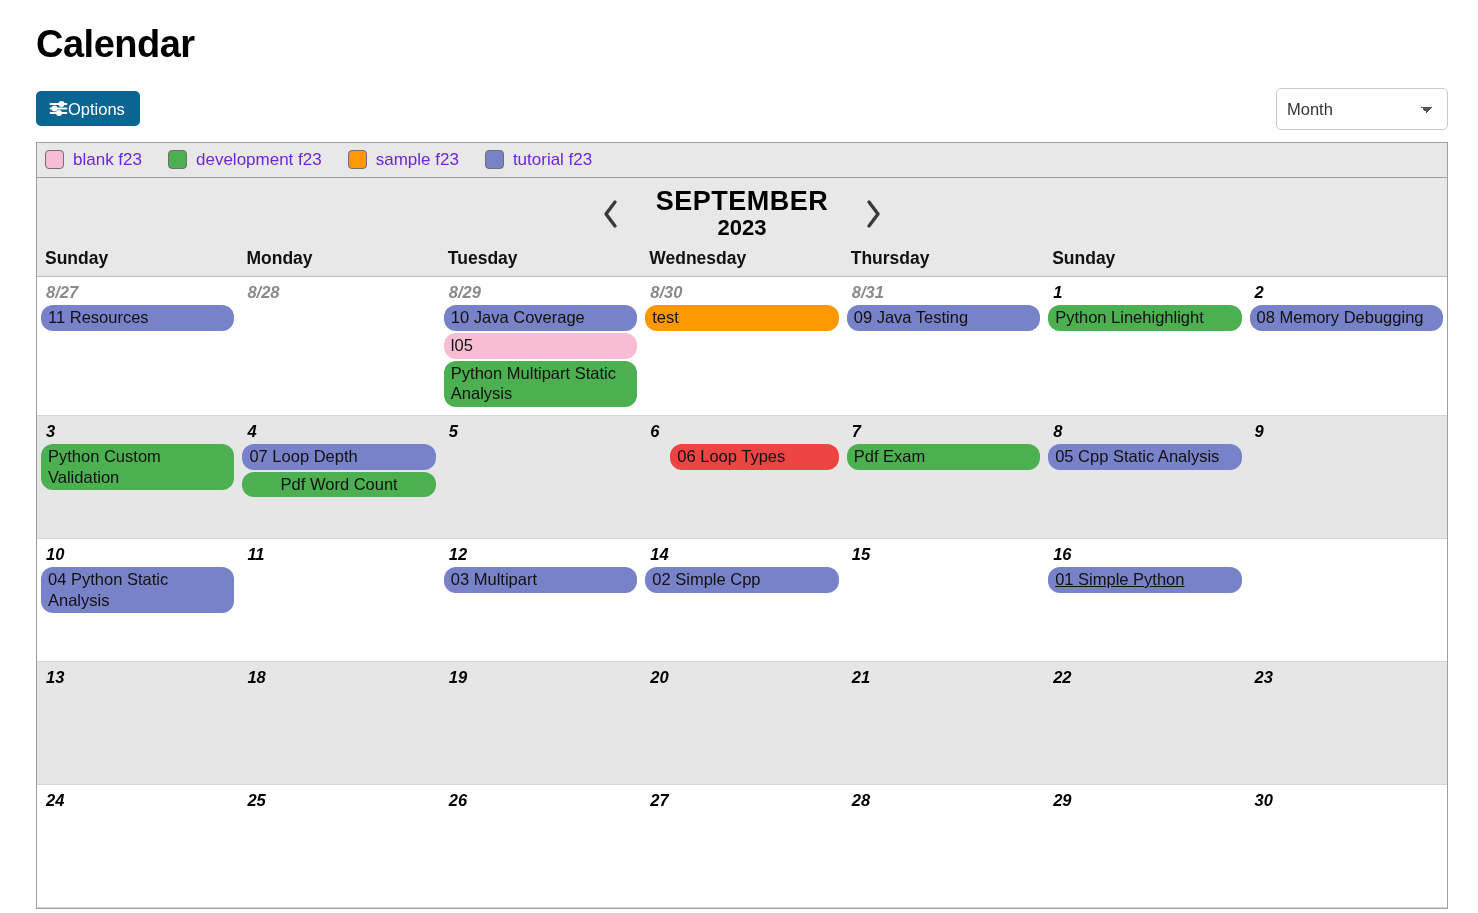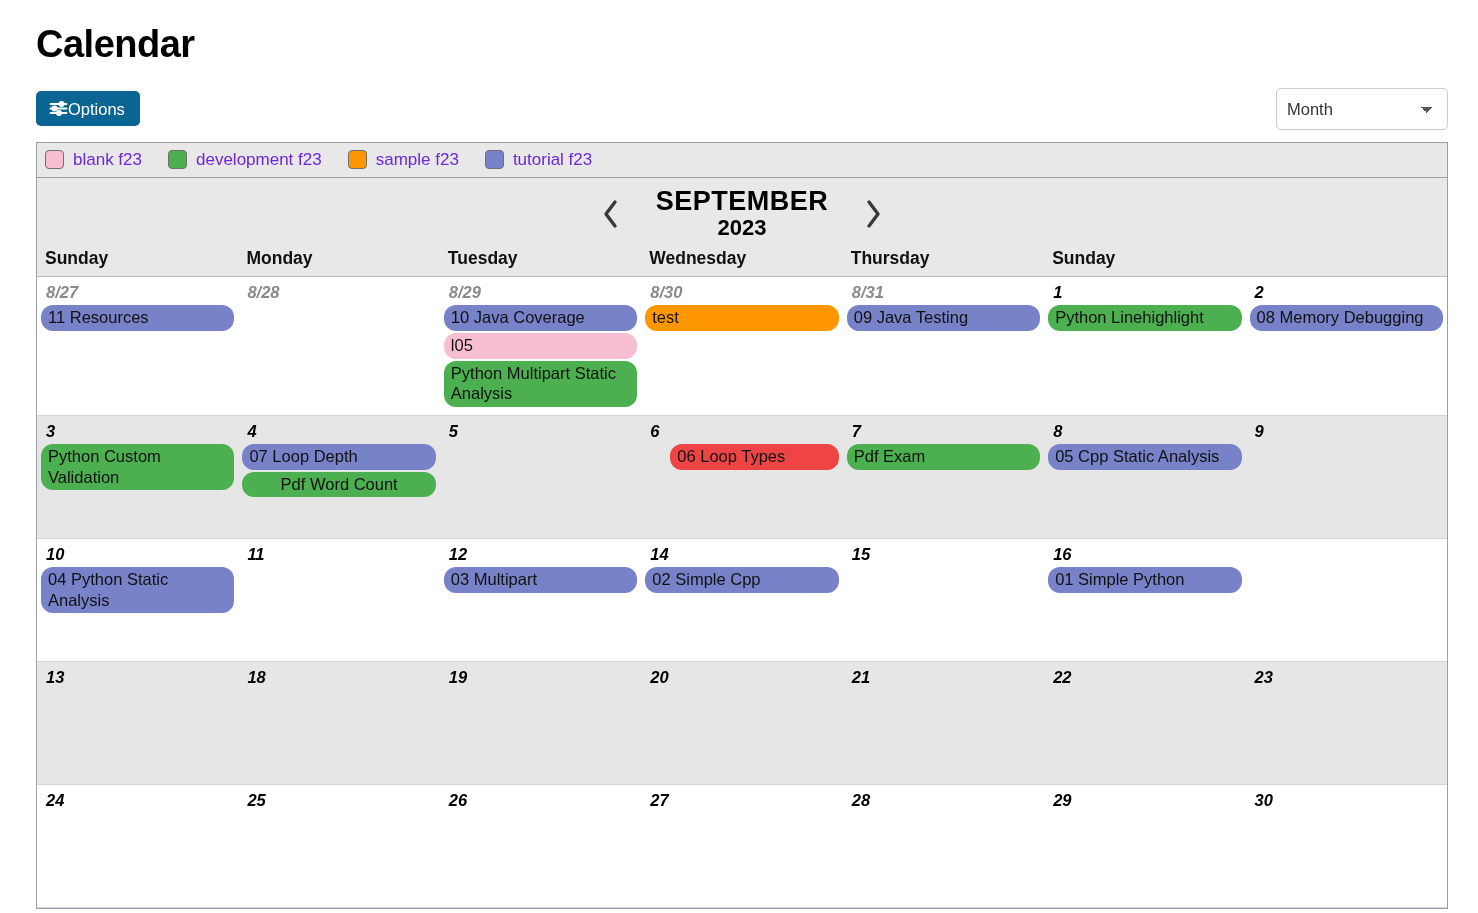--- a/index.html
+++ b/index.html
@@ -322,21 +322,21 @@
           </div>
           <div class="day-cell">
             <div class="day-num">14</div>
             <div class="event" style="background: rgb(120, 130, 200);">02 Simple Cpp</div>
           </div>
           <div class="day-cell">
             <div class="day-num">15</div>
           </div>
           <div class="day-cell">
             <div class="day-num">16</div>
-            <div class="event" style="background: rgb(120, 130, 200);">01 Simple Python</div>
+            <div class="event" style="background: rgb(120, 130, 200); text-decoration: underline;">01 Simple Python</div>
           </div>
         </div>
         <div class="week-row shaded">
           <div class="day-cell">
             <div class="day-num">13</div>
           </div>
           <div class="day-cell">
             <div class="day-num">18</div>
           </div>
           <div class="day-cell">

